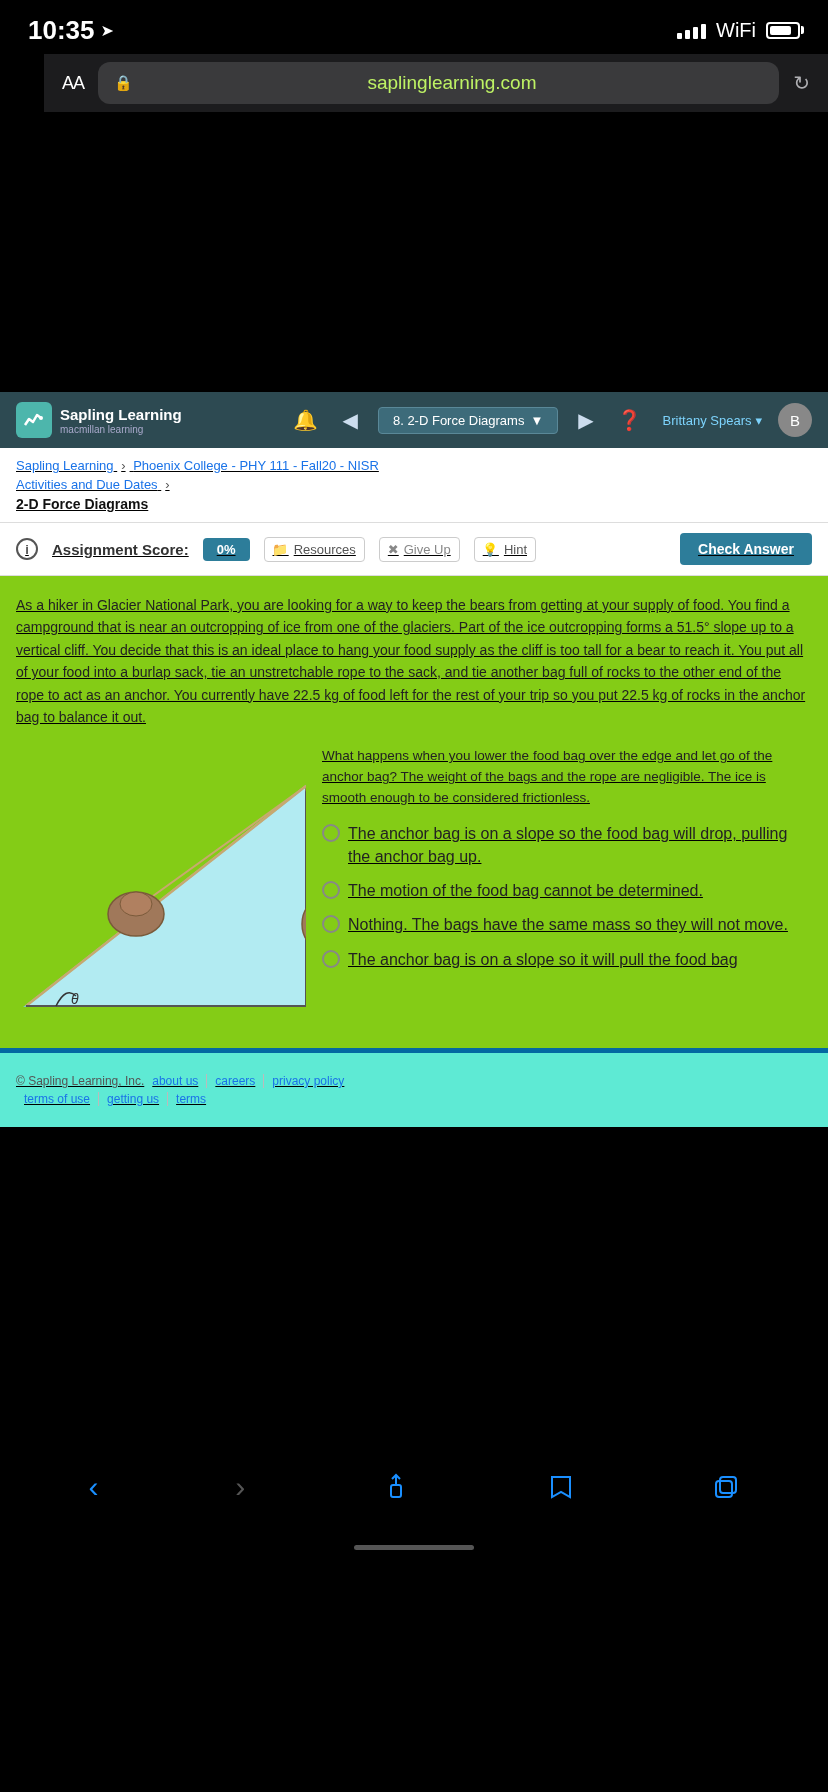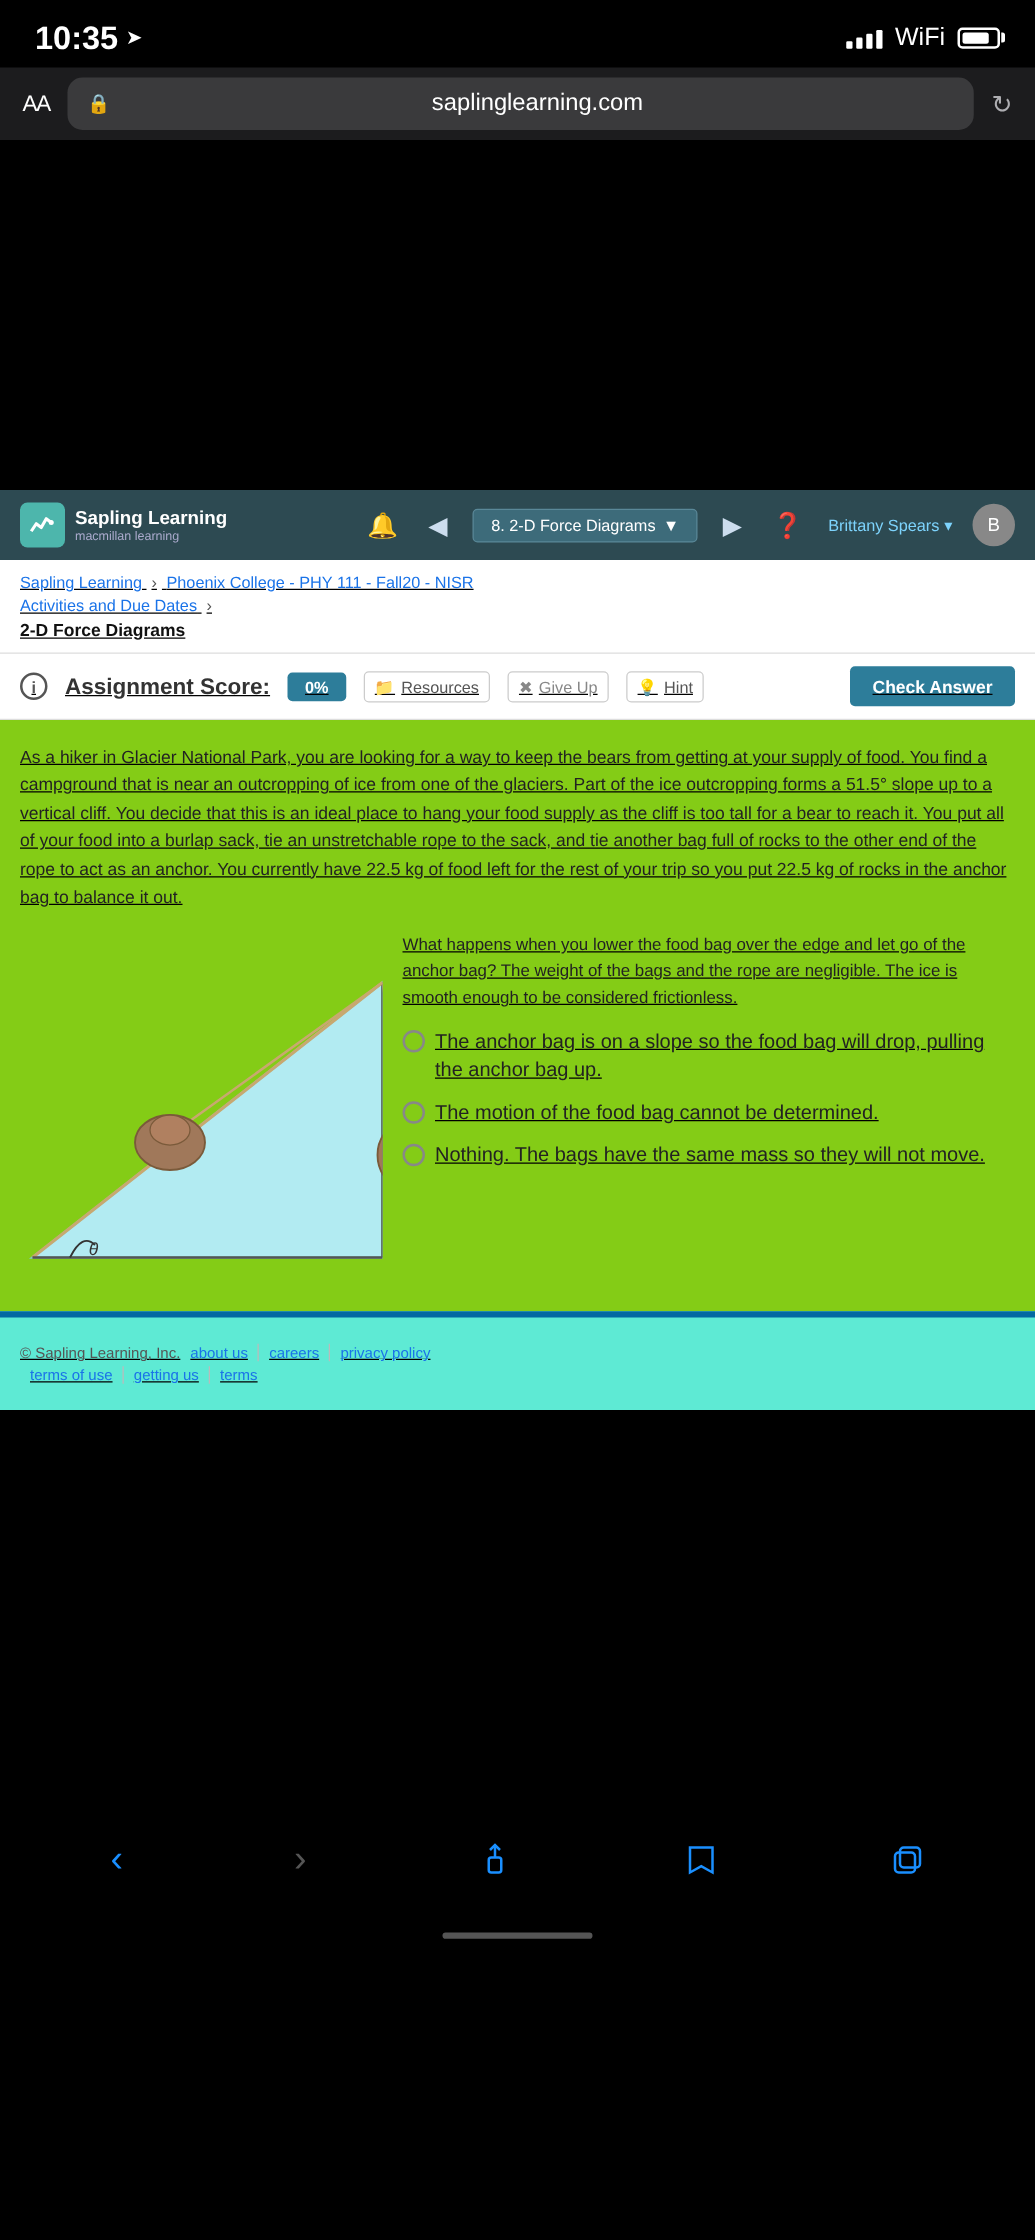--- a/index.html
+++ b/index.html
@@ -69,39 +69,40 @@
     }
 
     
     .browser-bar {
       background: #1c1c1e;
       padding: 10px 18px;
       display: flex;
       align-items: center;
       gap: 14px;
       height: 58px;
+      margin-left: 44px;
     }
     .browser-aa {
       color: #fff;
       font-size: 18px;
       font-weight: 500;
       letter-spacing: -1px;
     }
     .browser-url-bar {
       flex: 1;
       background: #3a3a3c;
       border-radius: 12px;
       padding: 10px 16px;
       display: flex;
       align-items: center;
       gap: 8px;
     }
     .lock-icon { color: #aeaeb2; font-size: 15px; }
     .browser-url {
-      color: #ffffff;
+      color: #bef264;
       font-size: 19px;
       flex: 1;
       text-align: center;
     }
     .refresh-icon { color: #aeaeb2; font-size: 20px; }
 
     
     .ad-space {
       background: #000;
       height: 280px;
@@ -200,21 +201,21 @@
       height: 22px;
       border: 2px solid #555;
       border-radius: 50%;
       display: flex;
       align-items: center;
       justify-content: center;
       color: #555;
       font-size: 13px;
       font-weight: bold;
     }
-    .score-label { color: #333; font-size: 18px; font-weight: 600; }
+    .score-label { color: #333; font-size: 15px; font-weight: 600; }
     .score-badge {
       background: #2d7d9a;
       color: #fff;
       padding: 4px 14px;
       border-radius: 4px;
       font-size: 13px;
       font-weight: 600;
     }
     .resources-btn {
       display: flex;
@@ -512,20 +513,24 @@
           <div class="radio-circle"></div>
           <span class="radio-label">The anchor bag is on a slope so the food bag will drop, pulling the anchor bag up.</span>
         </div>
         <div class="radio-option">
           <div class="radio-circle"></div>
           <span class="radio-label">The motion of the food bag cannot be determined.</span>
         </div>
         <div class="radio-option">
           <div class="radio-circle"></div>
           <span class="radio-label">Nothing. The bags have the same mass so they will not move.</span>
+        </div>
+        <div class="radio-option">
+          <div class="radio-circle"></div>
+          <span class="radio-label">The anchor bag is on a slope so it will pull the food bag</span>
         </div>
       </div>
     </div>
   </div>
 
   <div class="site-footer">
     <div class="footer-links">
       <span>© Sapling Learning, Inc.</span>
       <a href="#" class="footer-link">about us</a>
       <a href="#" class="footer-link">careers</a>

